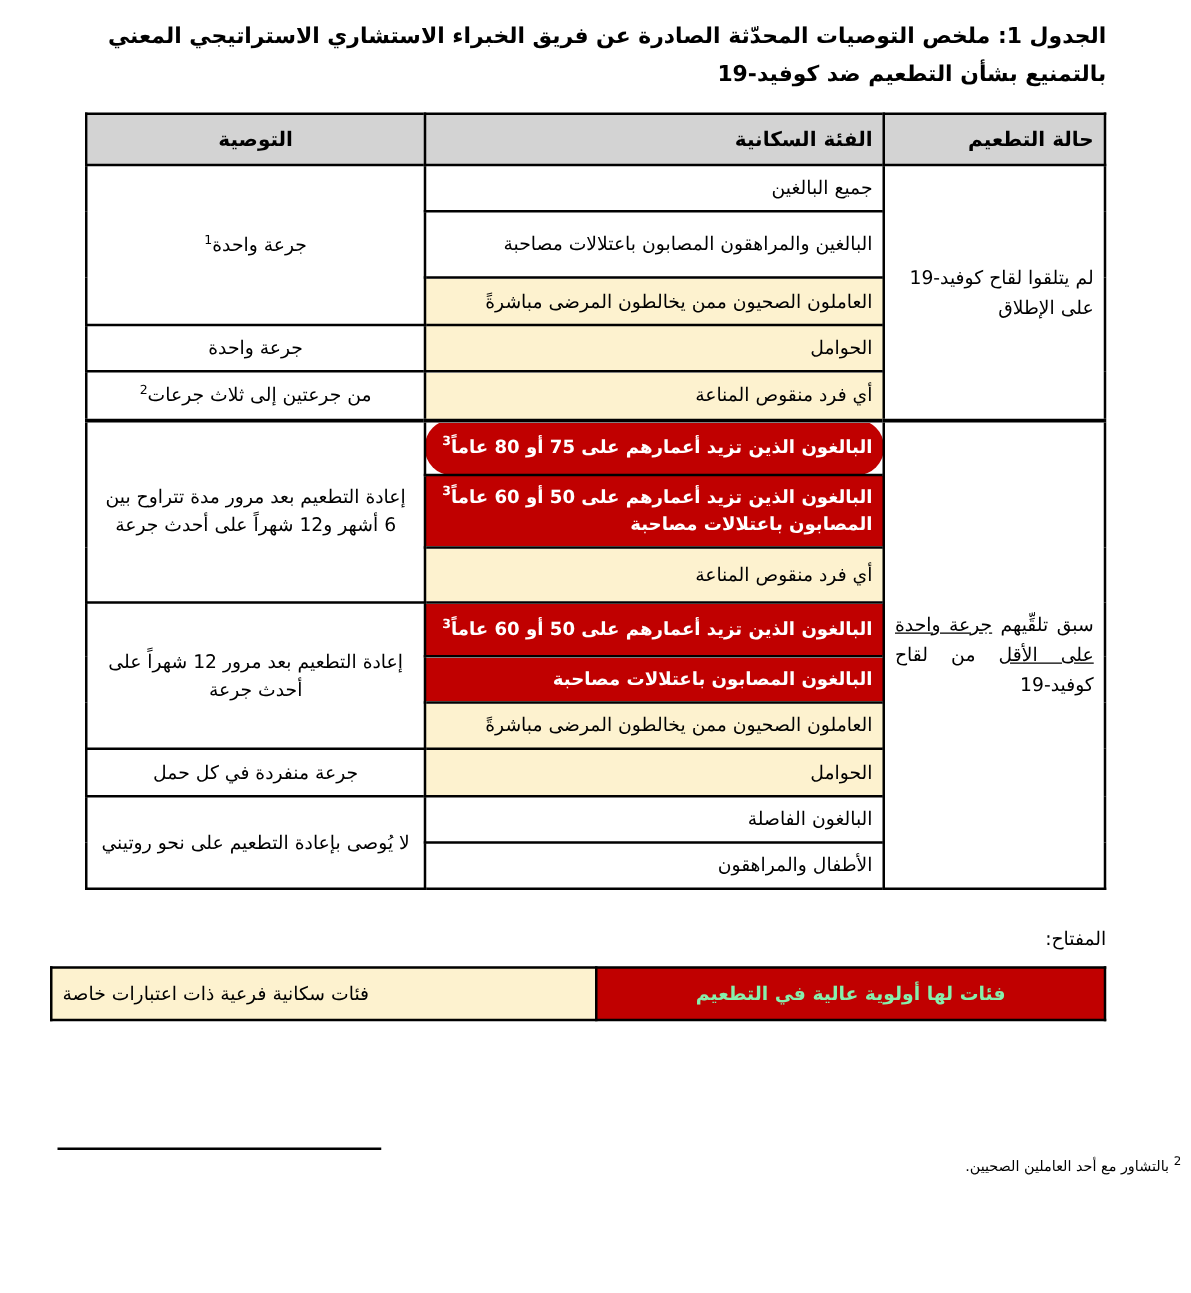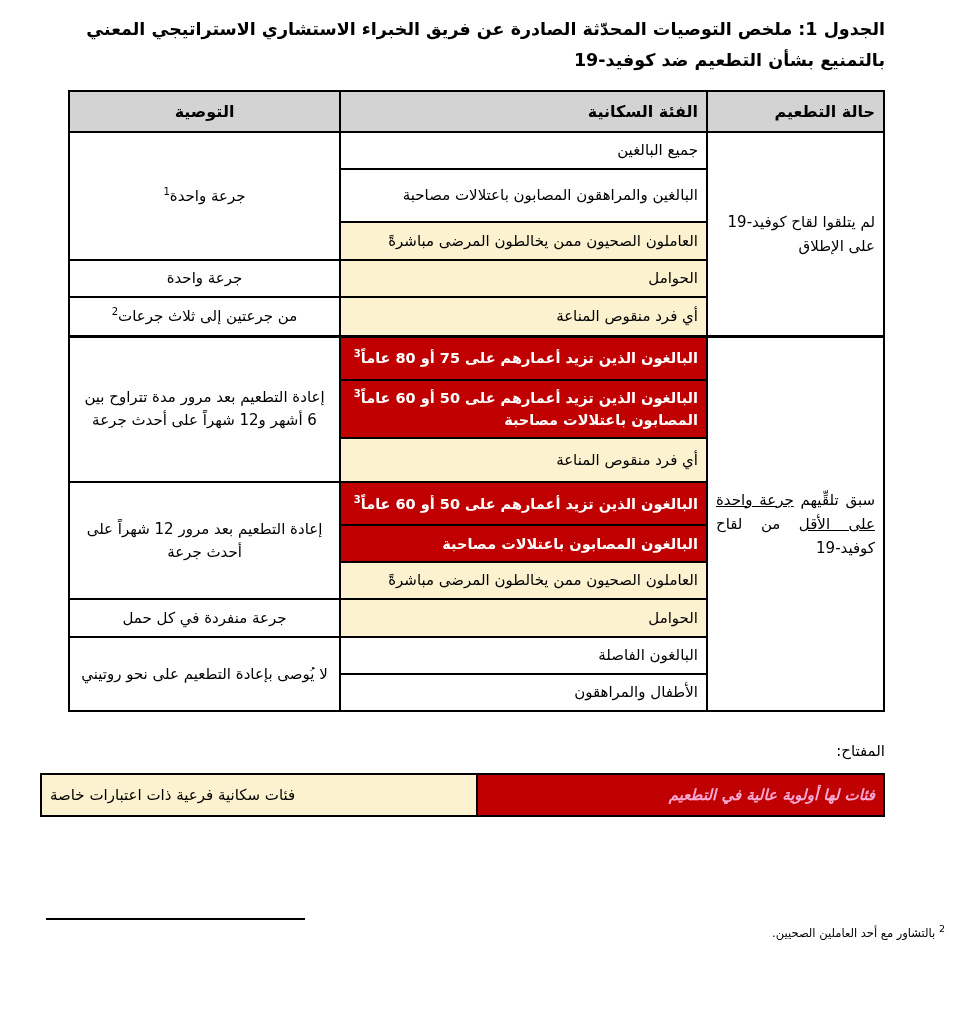--- a/index.html
+++ b/index.html
@@ -40,33 +40,33 @@
   th.al-center,td.al-center{text-align:center;}
   td.pop{text-align:right;line-height:23px;}
   td.cream{background:var(--cream);}
   td.red{
     background:var(--red);color:#ffffff;font-weight:bold;
     font-size:14.5px;line-height:22px;
   }
   td.rec{text-align:center;line-height:23px;}
   td.status{line-height:24px;margin-left:39px;}
   td.status.justify{text-align:justify;text-align-last:right;}
-  tr.divider td{border-top:3.5px solid var(--line);}
+  tr.divider td{border-top:3.5px solid var(--line);border-radius:21px;}
   sup{font-size:10px;line-height:0;}
   .u{text-decoration:underline;}
   
   .key-label{
     position:absolute;top:742px;right:68px;font-size:15px;text-align:right;
   }
   table.key{
     position:absolute;top:773px;right:68px;border-collapse:collapse;
     table-layout:fixed;width:815px;font-size:15px;
   }
   table.key td{border:2px solid var(--line);height:34px;padding:3px 8px;vertical-align:middle;}
-  td.key-red{width:389px;background:var(--red);color:#f9a8d4;font-weight:bold;text-align:right;font-style:italic;}
+  td.key-red{width:389px;background:var(--red);color:#86efac;font-weight:bold;text-align:center;}
   td.key-cream{width:418px;background:var(--cream);text-align:left;}
   
   .footnote-rule{
     position:absolute;top:918px;left:46px;width:259px;height:0;
     border-top:2px solid var(--line);
   }
   .footnotes{
     position:absolute;top:925px;right:8px;left:300px;
     font-size:11.5px;line-height:17.5px;text-align:right;
   }

